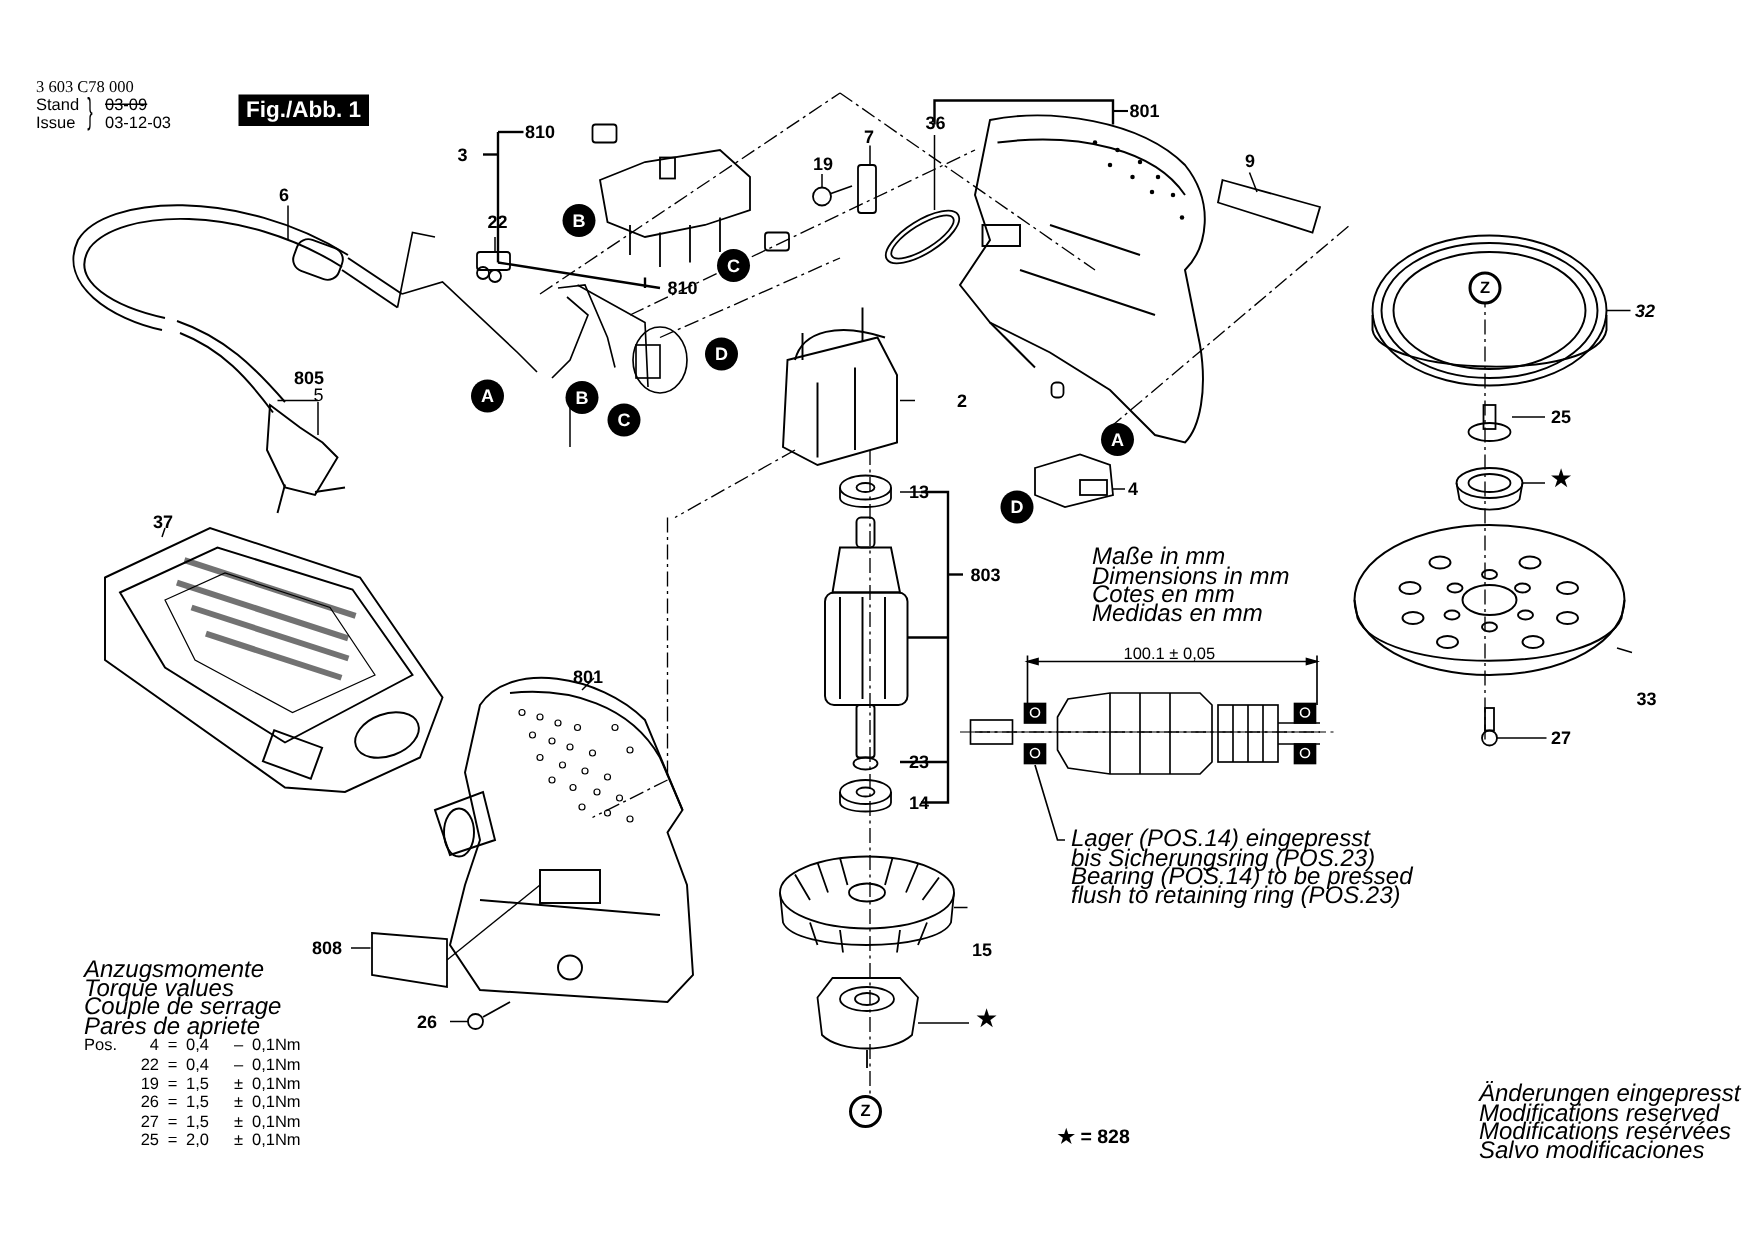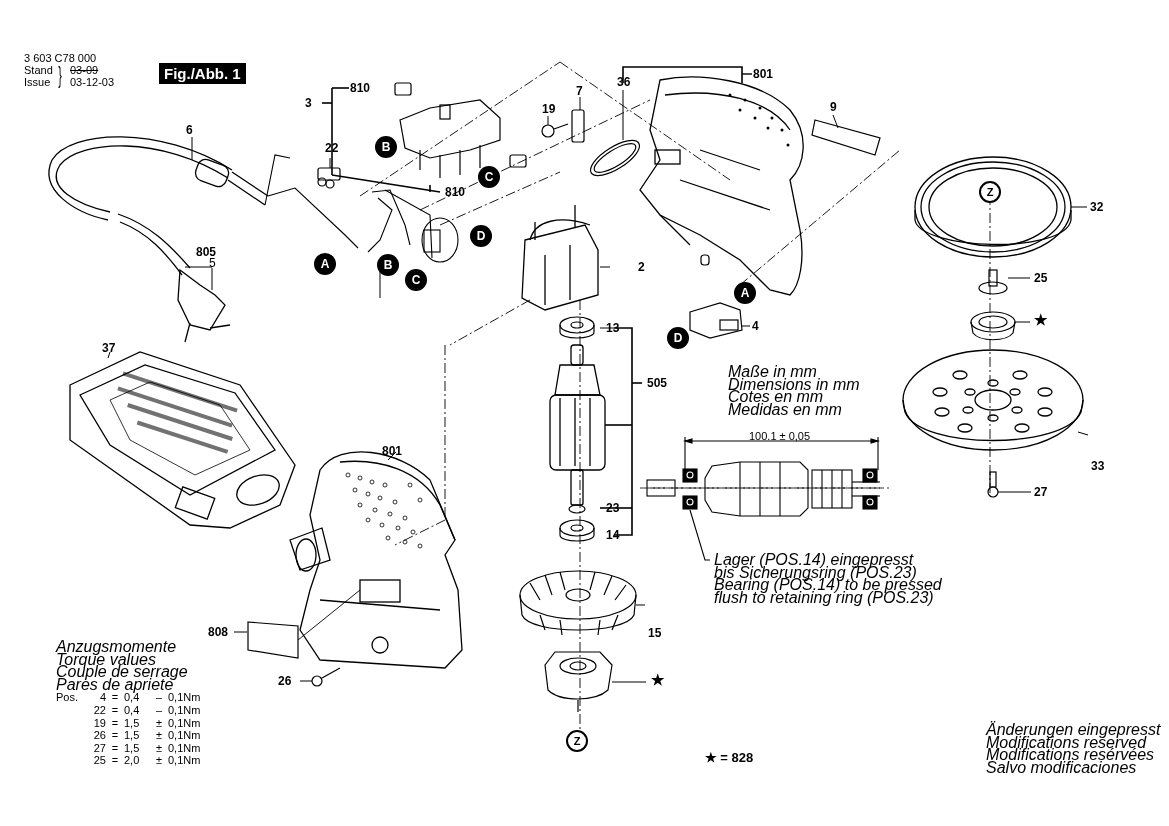--- a/index.html
+++ b/index.html
@@ -328,21 +328,21 @@
     <line x1="1008" y1="278" x2="1030" y2="278"></line>
     <line x1="1015" y1="322" x2="1030" y2="322"></line>
     <line x1="1078" y1="432" x2="1088" y2="435"></line>
     <line x1="998" y1="492" x2="1031" y2="492"></line>
     <line x1="108" y1="358" x2="110" y2="352"></line>
     <line x1="234" y1="632" x2="247" y2="632"></line>
     <line x1="300" y1="681" x2="312" y2="681"></line>
   </g>
 </svg>
 
-<div class="abs hdr" style="left:24px;top:52px;">3 603 C78 000</div>
+<div class="abs hdr" style="left:24px;top:52px;font-family:Liberation Serif, serif;">3 603 C78 000</div>
 <div class="abs hdr" style="left:24px;top:64px;">Stand</div>
 <div class="abs hdr" style="left:24px;top:76px;">Issue</div>
 <div class="abs" style="left:56px;top:62px;font-size:24px;line-height:26px;transform:scaleX(0.45);">}</div>
 <div class="abs hdr" style="left:70px;top:64px;text-decoration:line-through;">03-09</div>
 <div class="abs hdr" style="left:70px;top:76px;">03-12-03</div>
 <div class="abs fig" style="left:159px;top:63px;">Fig./Abb. 1</div>
 
 <div class="lbl" style="left:186px;top:124px;">6</div>
 <div class="lbl" style="left:196px;top:246px;">805</div>
 <div class="lbl-thin" style="left:209px;top:257px;">5</div>
@@ -351,30 +351,30 @@
 <div class="lbl" style="left:445px;top:186px;">810</div>
 <div class="lbl" style="left:325px;top:142px;">22</div>
 <div class="lbl" style="left:542px;top:103px;">19</div>
 <div class="lbl" style="left:576px;top:85px;">7</div>
 <div class="lbl" style="left:617px;top:76px;">36</div>
 <div class="lbl" style="left:753px;top:68px;">801</div>
 <div class="lbl" style="left:830px;top:101px;">9</div>
 <div class="lbl" style="left:638px;top:261px;">2</div>
 <div class="lbl" style="left:606px;top:322px;">13</div>
 <div class="lbl" style="left:752px;top:320px;">4</div>
-<div class="lbl" style="left:647px;top:377px;">505</div>
+<div class="lbl" style="left:647px;top:377px;">803</div>
 <div class="lbl" style="left:606px;top:502px;">23</div>
 <div class="lbl" style="left:606px;top:529px;">14</div>
 <div class="lbl" style="left:648px;top:627px;">15</div>
 <div class="lbl" style="left:651px;top:674px;font-size:15px;">★</div>
 <div class="lbl" style="left:102px;top:342px;">37</div>
 <div class="lbl" style="left:382px;top:445px;">801</div>
 <div class="lbl" style="left:208px;top:626px;">808</div>
 <div class="lbl" style="left:278px;top:675px;">26</div>
-<div class="lbl" style="left:1090px;top:201px;">32</div>
+<div class="lbl" style="left:1090px;top:201px;font-style:italic;">32</div>
 <div class="lbl" style="left:1034px;top:272px;">25</div>
 <div class="lbl" style="left:1034px;top:314px;font-size:15px;">★</div>
 <div class="lbl" style="left:1091px;top:429px;margin-top:31px;">33</div>
 <div class="lbl" style="left:1034px;top:486px;">27</div>
 
 <div class="circ" style="left:375px;top:136px;">B</div>
 <div class="circ" style="left:478px;top:166px;">C</div>
 <div class="circ" style="left:314px;top:253px;">A</div>
 <div class="circ" style="left:377px;top:254px;">B</div>
 <div class="circ" style="left:405px;top:269px;">C</div>

